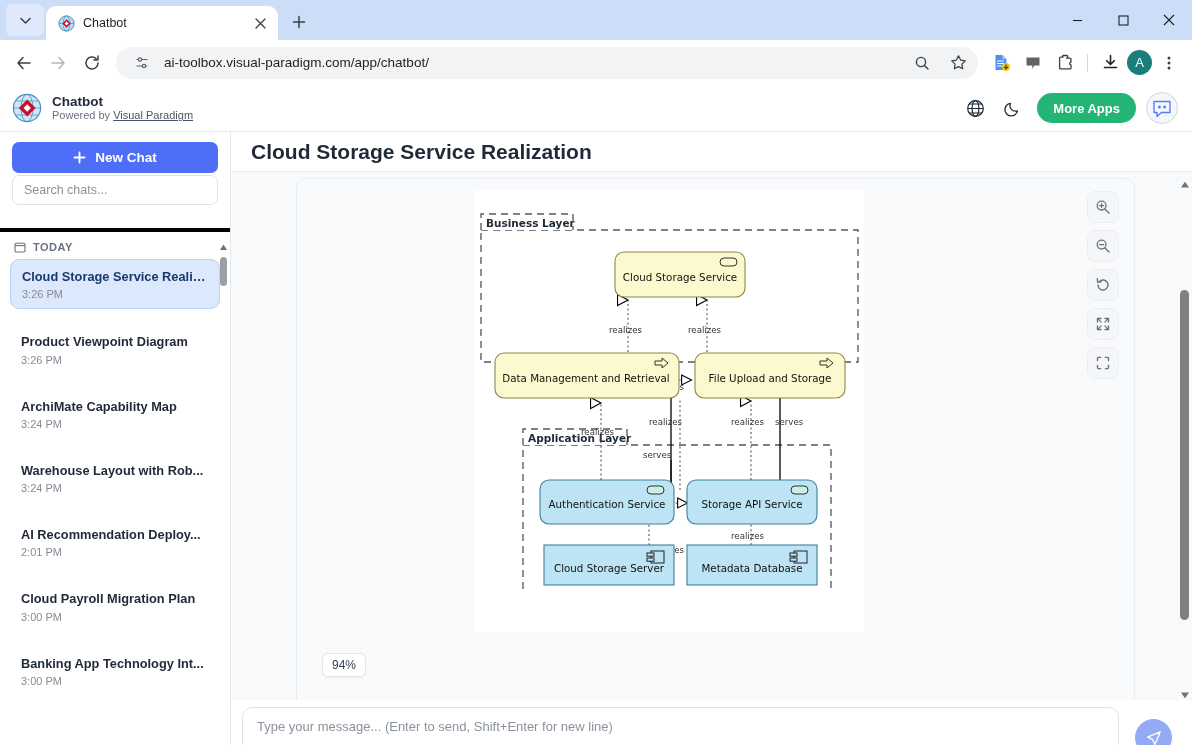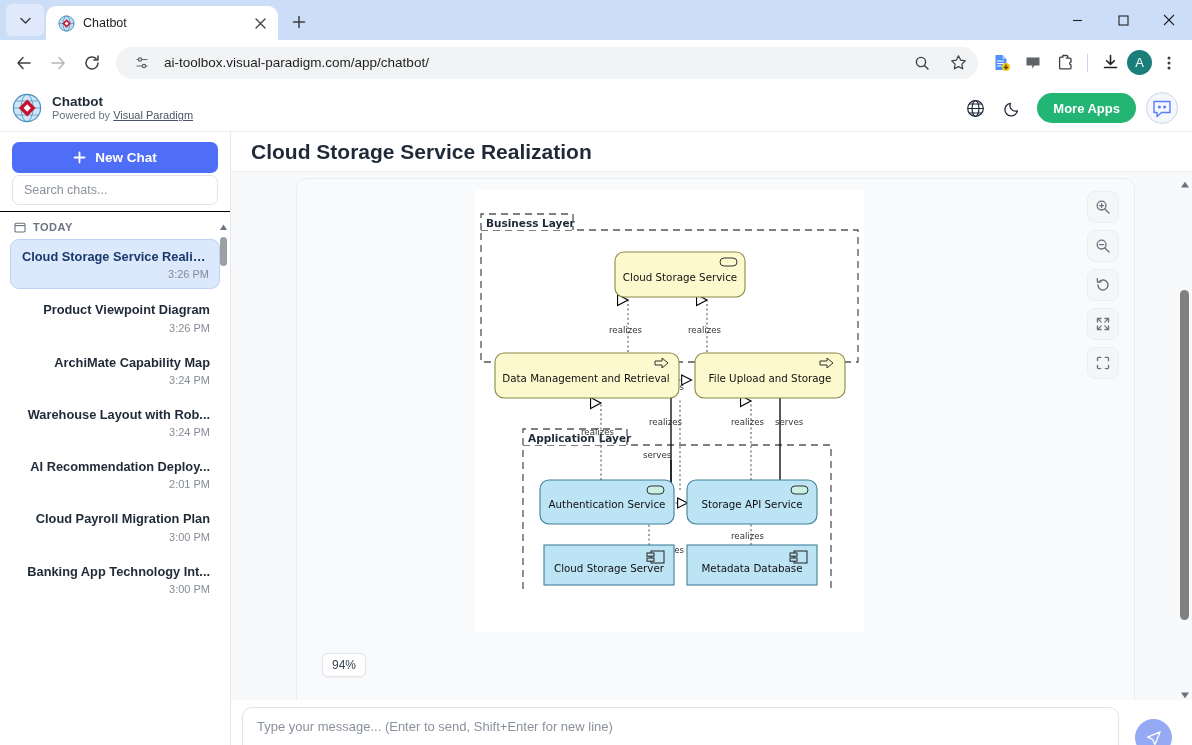--- a/index.html
+++ b/index.html
@@ -116,44 +116,43 @@
   }
   .sidebar-head {
     height: 40px; display: flex; align-items: center; padding: 0 12px;
     border-bottom: 1px solid #eceef1;
   }
   .sidebar-title { font-size: 14.5px; font-weight: 700; color: #1f2937; flex: 1; }
   .panel-toggle {
     width: 24px; height: 24px; display: flex; align-items: center;
     justify-content: center; cursor: pointer;
   }
-  .sidebar-controls { padding: 10px 12px 6px; border-bottom: 1px solid #000000; }
+  .sidebar-controls { padding: 10px 12px 23px; border-bottom: 4px solid #000000; }
   .new-chat-btn {
     width: 100%; height: 31px; background: #4f6ef7; color: #fff; border: none;
     border-radius: 7px; font-size: 13.5px; font-weight: 700; cursor: pointer;
     display: flex; align-items: center; justify-content: center; gap: 9px;
     font-family: inherit;
   }
   .search-box {
     width: 100%; height: 30px; margin-top: 2px; border: 1px solid #dfe3e8;
     border-radius: 7px; background: #fff; font-size: 12.5px; color: #6b7280;
     padding: 0 11px; font-family: inherit; outline: none;
   }
   .search-box::placeholder { color: #8b929c; }
   .chat-list {
     flex: 1; overflow: hidden; position: relative; padding: 9px 10px 0 10px;
   }
   .list-group-label {
     display: flex; align-items: center; gap: 7px; font-size: 11px;
     color: #6b7280; letter-spacing: .5px; padding: 0 4px 6px 4px; font-weight: 600;
   }
   .chat-item {
-    border-radius: 9px; padding: 8px 10px 8px 11px; margin-bottom: 4px;
+    border-radius: 9px; padding: 8px 10px 8px 11px; margin-bottom: 16px;
     cursor: pointer;
-    text-align: right;
   }
   .chat-item.active { background: #dce8fb; border: 1px solid #bcd3f5; }
   .chat-item-title {
     font-size: 12.8px; color: #1f2937; font-weight: 600; white-space: nowrap;
     overflow: hidden; text-overflow: ellipsis; line-height: 1.35;
   }
   .chat-item.active .chat-item-title { color: #1a3a6b; }
   .chat-item-time { font-size: 11px; color: #868c96; margin-top: 3px; }
   .sb-scroll {
     position: absolute; right: 1px; top: 6px; bottom: 4px; width: 11px;

